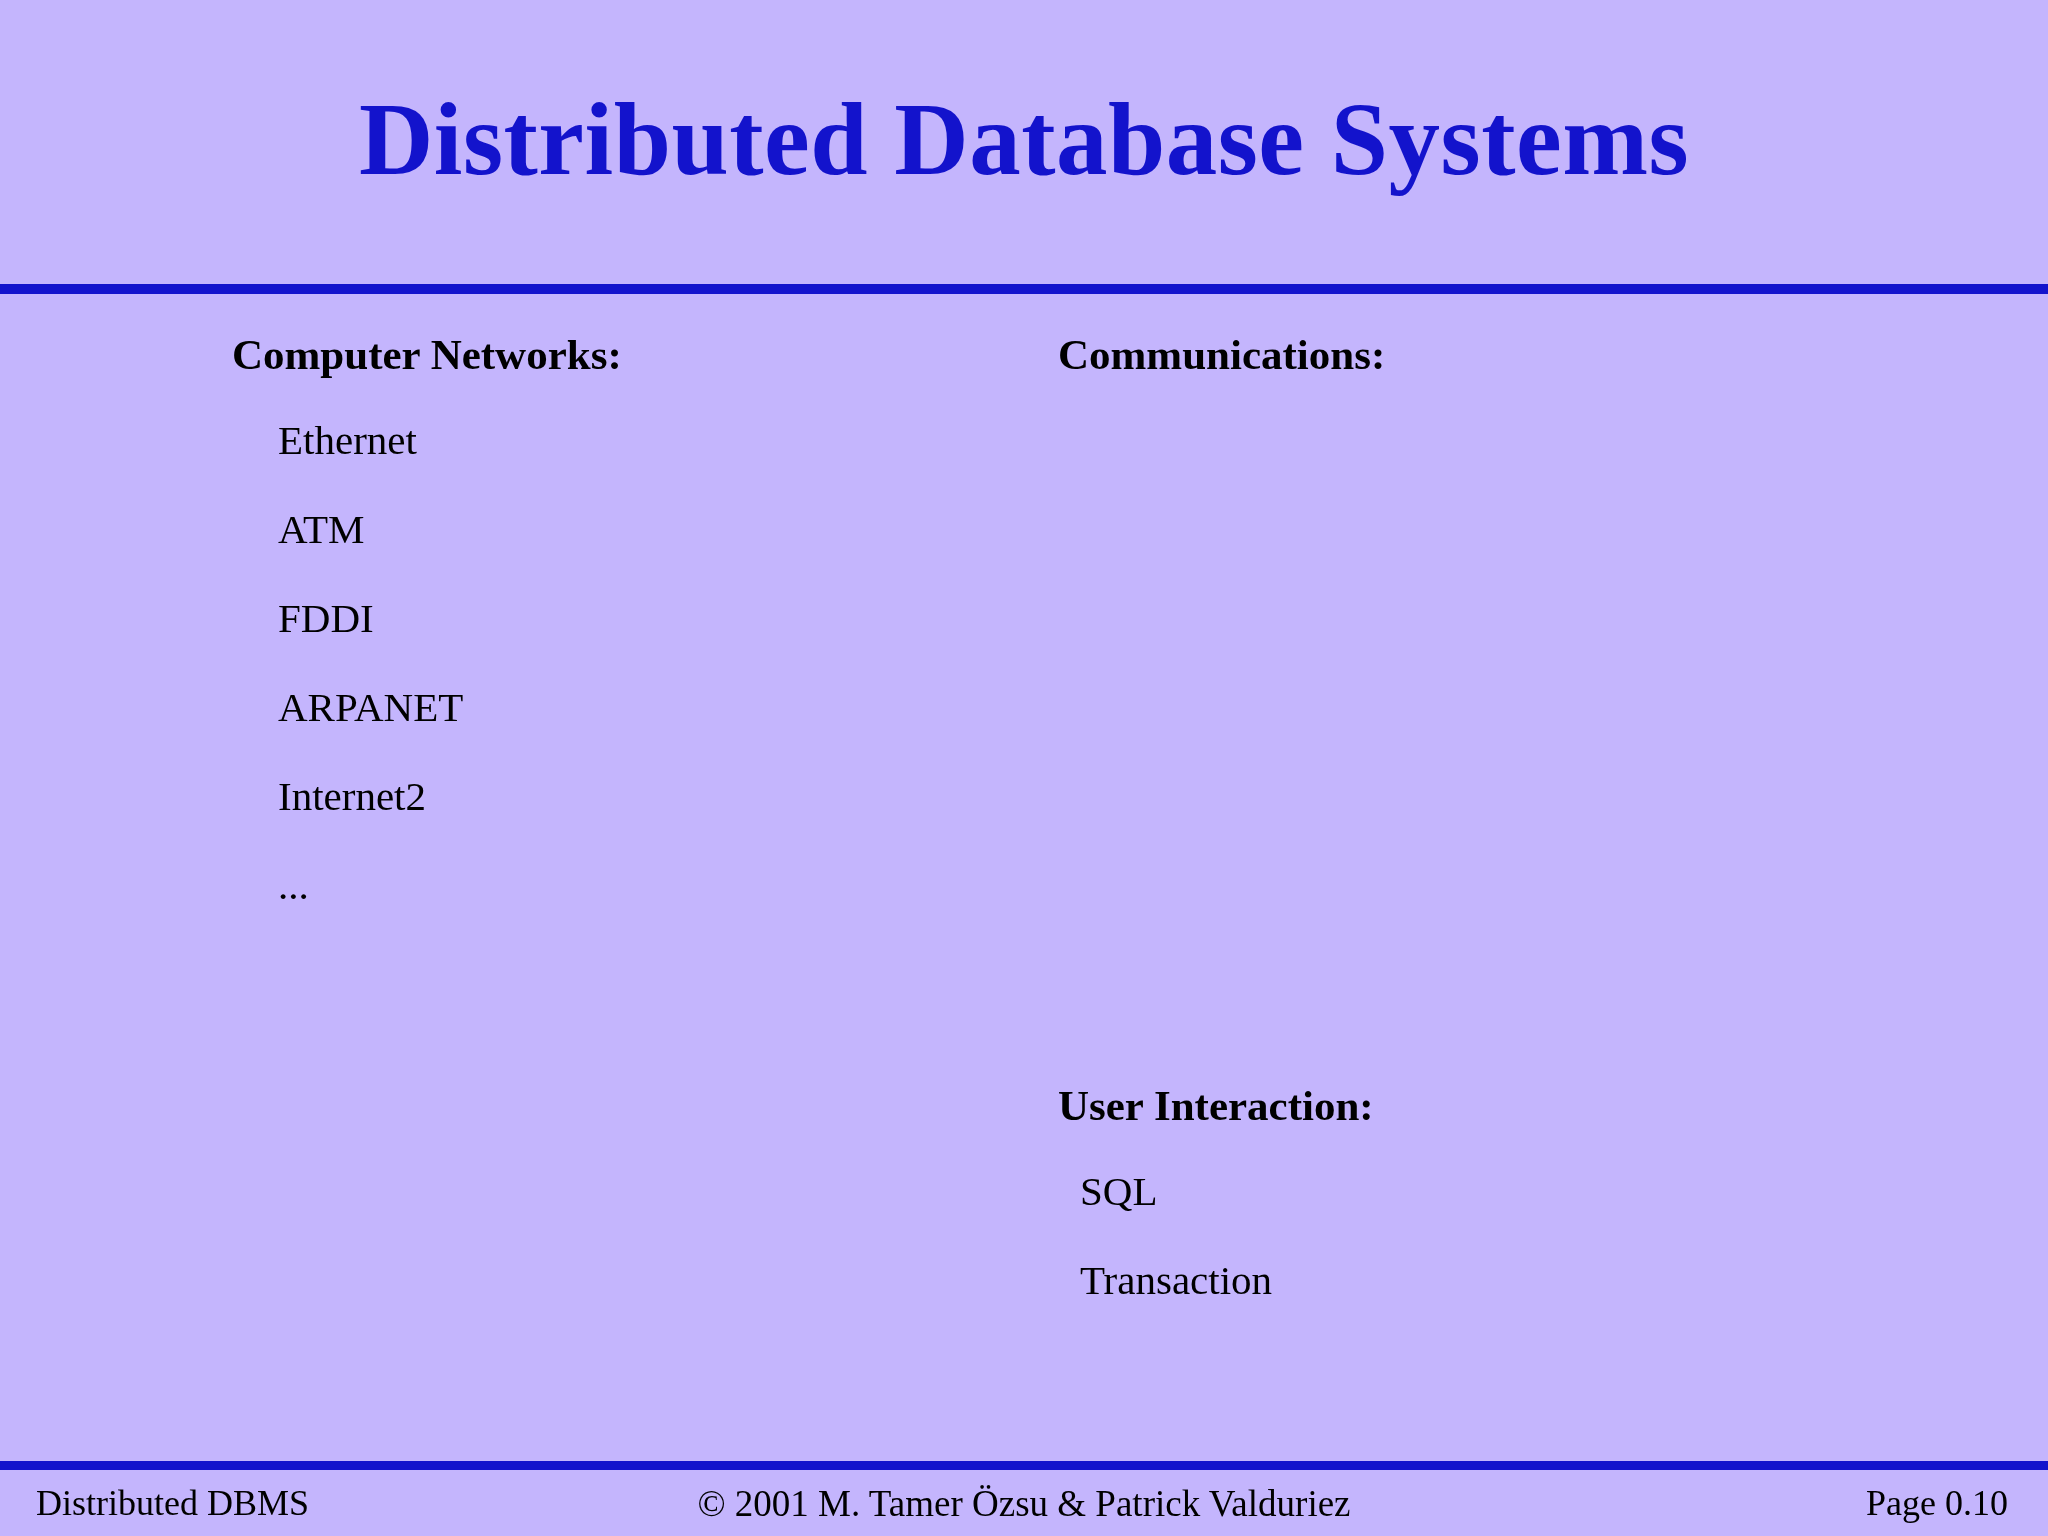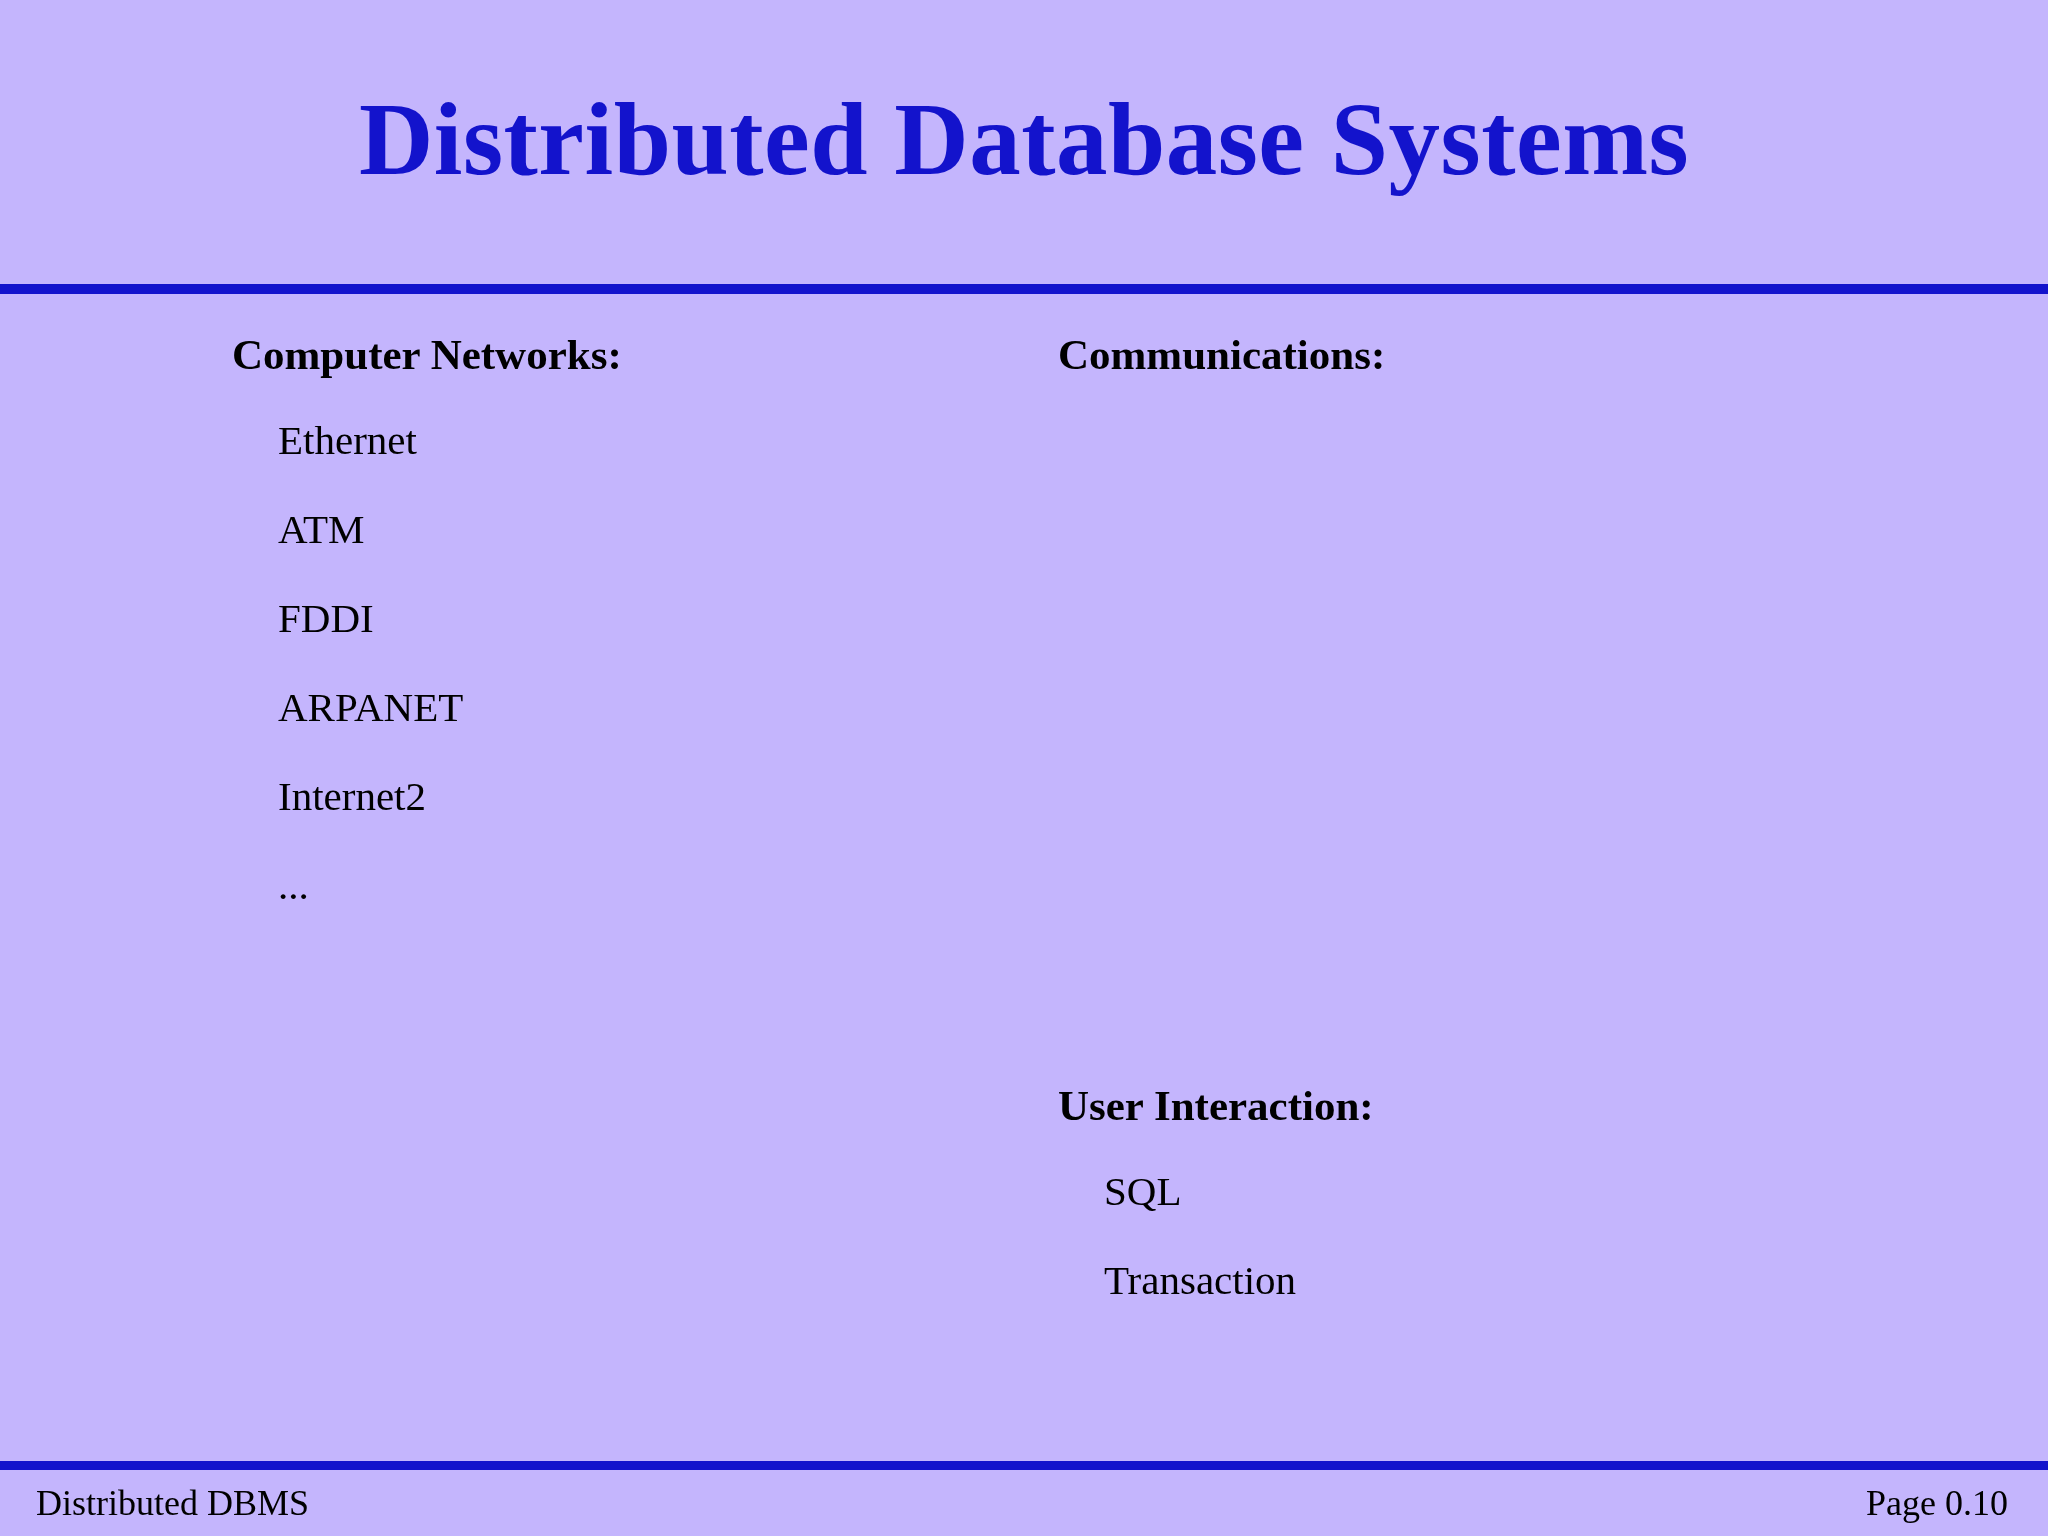--- a/index.html
+++ b/index.html
@@ -78,21 +78,21 @@
   .block-networks { position: absolute; left: 232px; top: 333px; }
   .block-networks .item-list { margin-top: 44px; margin-left: 46px; }
   .block-networks .item-list li { margin-bottom: 48px; }
 
   
   .block-comms { position: absolute; left: 1058px; top: 333px; }
   .block-comms .item-list { margin-top: 44px; margin-left: 42px; }
   .block-comms .item-list li { margin-bottom: 48px; }
 
   .block-userint { position: absolute; left: 1058px; top: 1084px; }
-  .block-userint .item-list { margin-top: 44px; margin-left: 46px; font-family: Liberation Serif, serif; }
+  .block-userint .item-list { margin-top: 44px; margin-left: 22px; font-family: Liberation Serif, serif; }
   .block-userint .item-list li { margin-bottom: 48px; }
 
   
   .footer {
     position: absolute;
     left: 0;
     top: 1482px;
     width: 2048px;
     height: 54px;
   }
@@ -153,16 +153,17 @@
     <ul class="item-list">
       <li>SQL</li>
       <li>Transaction</li>
     </ul>
   </div>
 
   <div class="rule-bottom"></div>
 
   <div class="footer">
     <div class="footer-left">Distributed DBMS</div>
+    <div class="footer-center">© 2001 M. Tamer Özsu &amp; Patrick Valduriez</div>
     <div class="footer-right">Page 0.10</div>
   </div>
 
 </div>
 
 </body></html>

